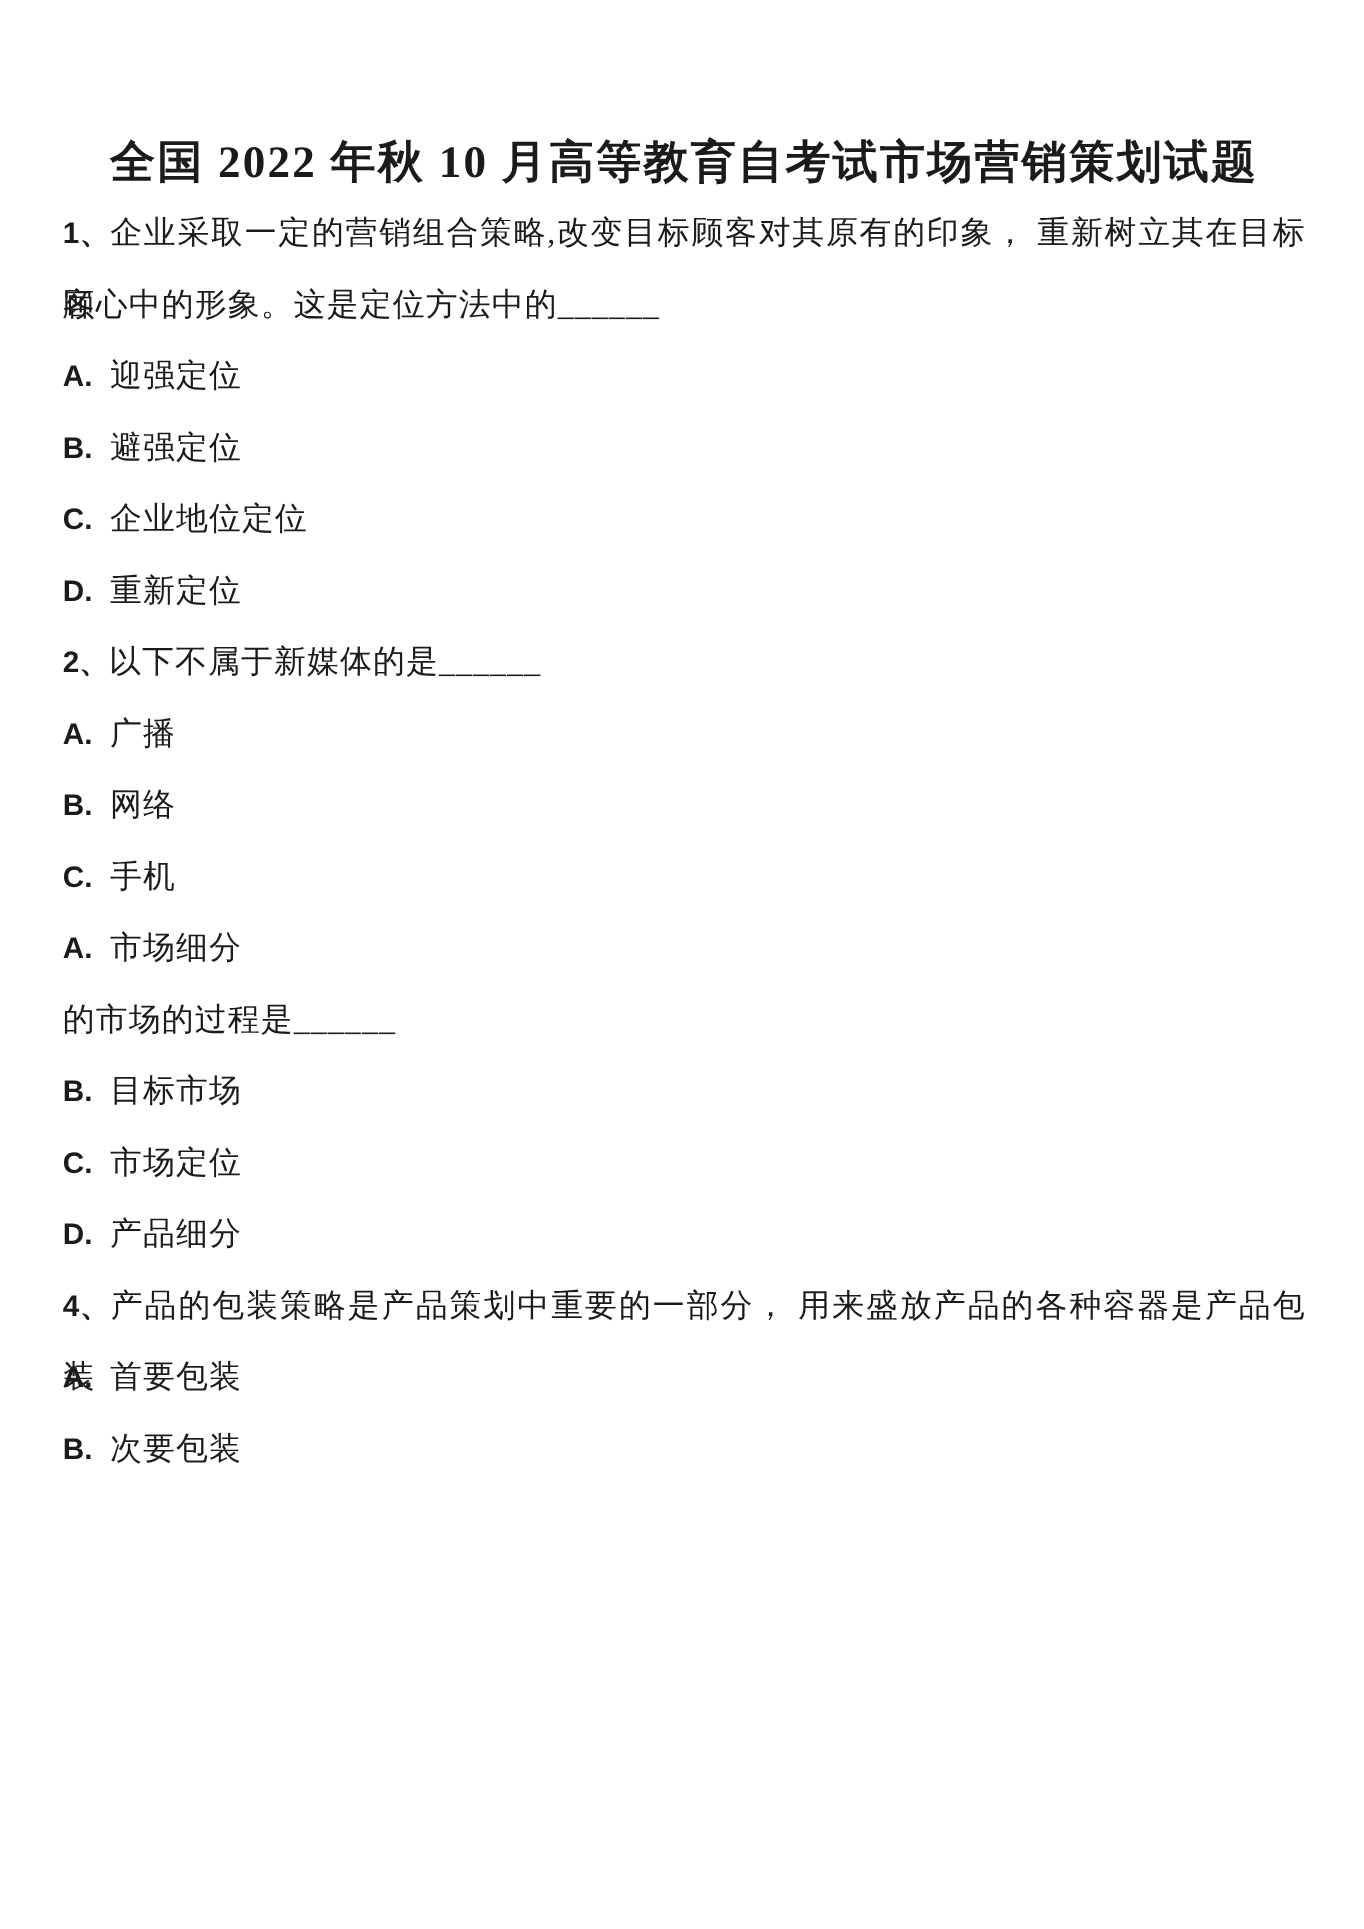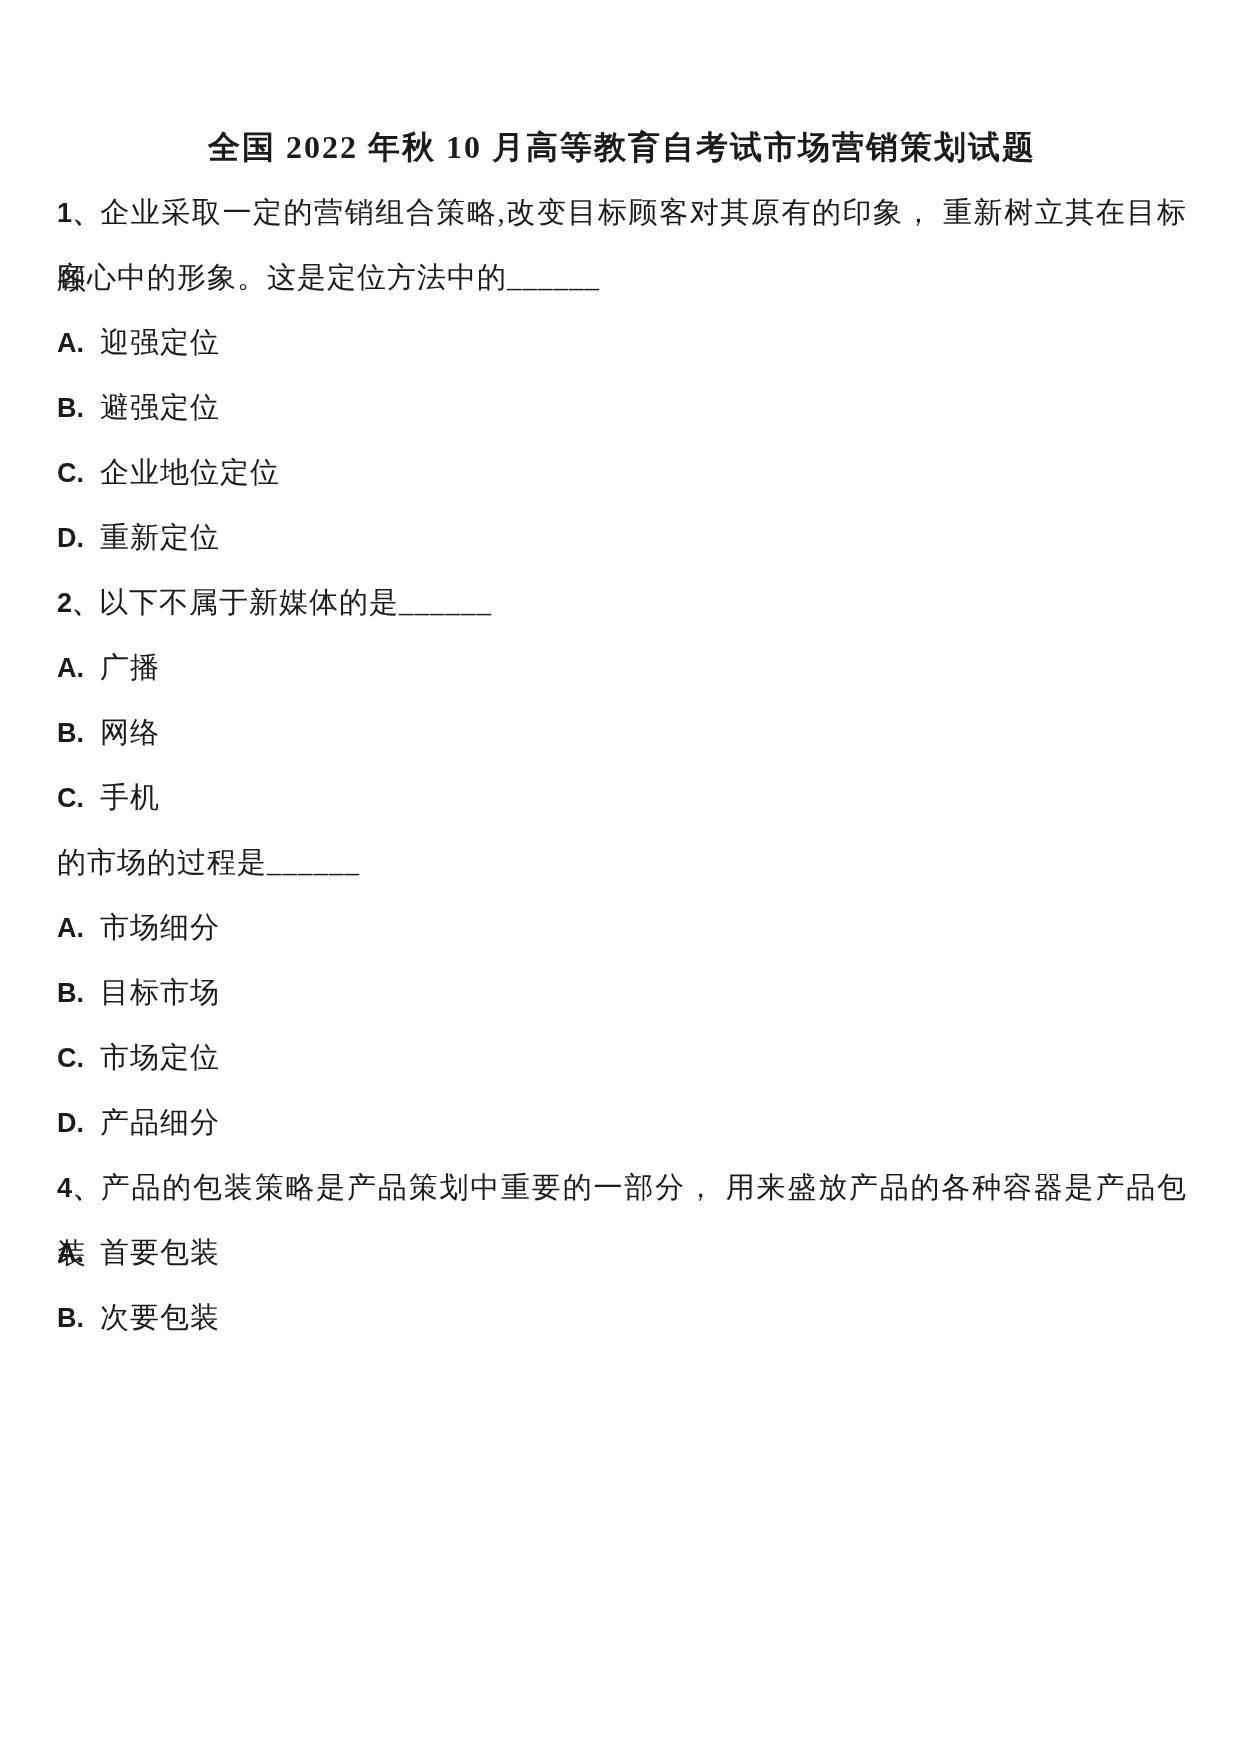--- a/index.html
+++ b/index.html
@@ -19,21 +19,21 @@
     box-sizing: border-box;
   }
   .line {
     font-size: 29px;
     line-height: 65px;
     height: 65px;
     white-space: pre;
     overflow: visible;
   }
   .title-line {
-    font-size: 32px;
+    font-size: 41px;
     font-weight: bold;
     text-align: center;
     letter-spacing: 2px;
   }
   .section-line {
     font-weight: bold;
     letter-spacing: 3px;
   }
   
   .fill {
@@ -70,22 +70,22 @@
   <div class="line"><span class="letter">A.</span><span class="opt-text">迎强定位</span></div>
   <div class="line"><span class="letter">B.</span><span class="opt-text">避强定位</span></div>
   <div class="line"><span class="letter">C.</span><span class="opt-text">企业地位定位</span></div>
   <div class="line"><span class="letter">D.</span><span class="opt-text">重新定位</span></div>
 
   <div class="line"><span class="num">2、</span><span class="q-text">以下不属于新媒体的是______</span></div>
   <div class="line"><span class="letter">A.</span><span class="opt-text">广播</span></div>
   <div class="line"><span class="letter">B.</span><span class="opt-text">网络</span></div>
   <div class="line"><span class="letter">C.</span><span class="opt-text">手机</span></div>
 
+  <div class="line"><span class="letter">A.</span><span class="opt-text">市场细分</span></div>
   <div class="line"><span class="q-text">的市场的过程是______</span></div>
-  <div class="line"><span class="letter">A.</span><span class="opt-text">市场细分</span></div>
   <div class="line"><span class="letter">B.</span><span class="opt-text">目标市场</span></div>
   <div class="line"><span class="letter">C.</span><span class="opt-text">市场定位</span></div>
   <div class="line"><span class="letter">D.</span><span class="opt-text">产品细分</span></div>
 
   <div class="line fill"><span class="num">4、</span><span class="q-text">产品的包装策略是产品策划中重要的一部分， 用来盛放产品的各种容器是产品包装</span></div>
   <div class="line"><span class="letter">A.</span><span class="opt-text">首要包装</span></div>
   <div class="line"><span class="letter">B.</span><span class="opt-text">次要包装</span></div>
 
 </div>
 

